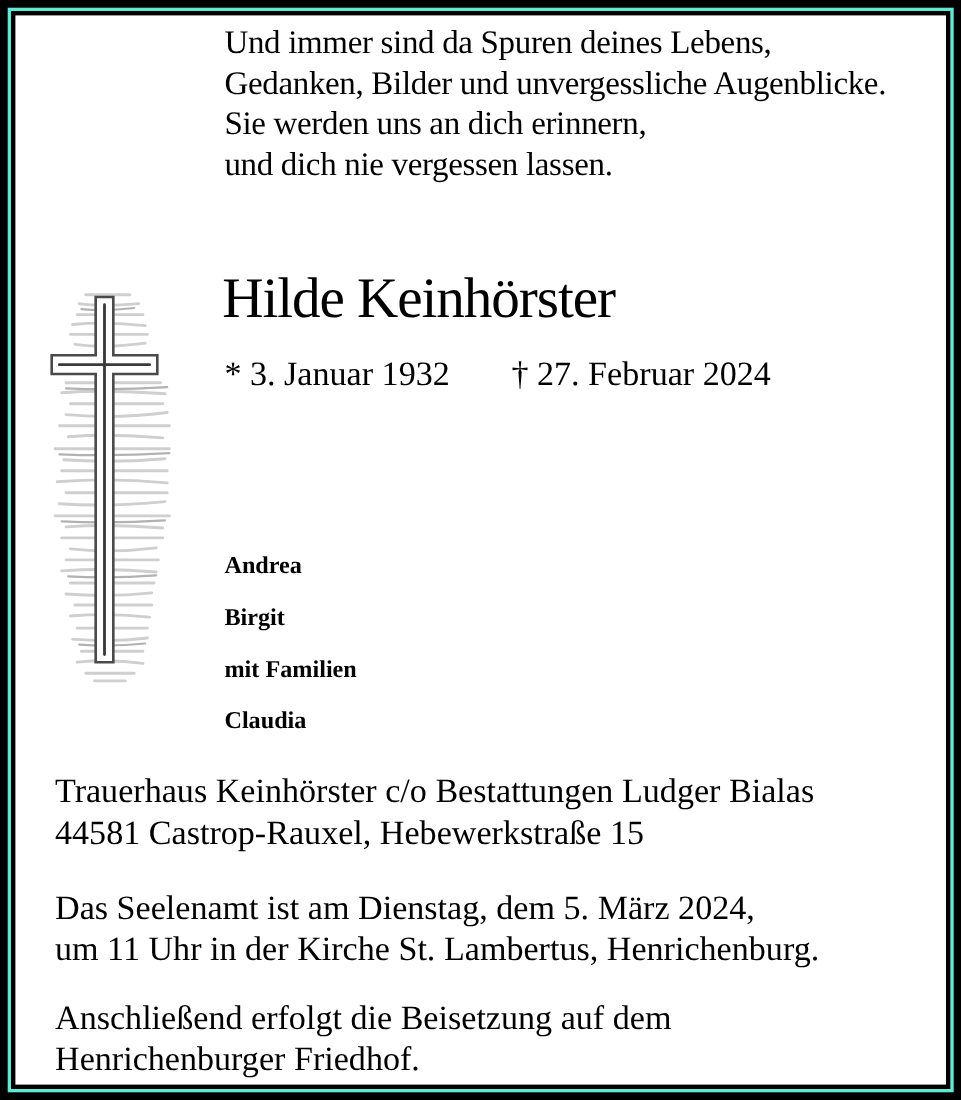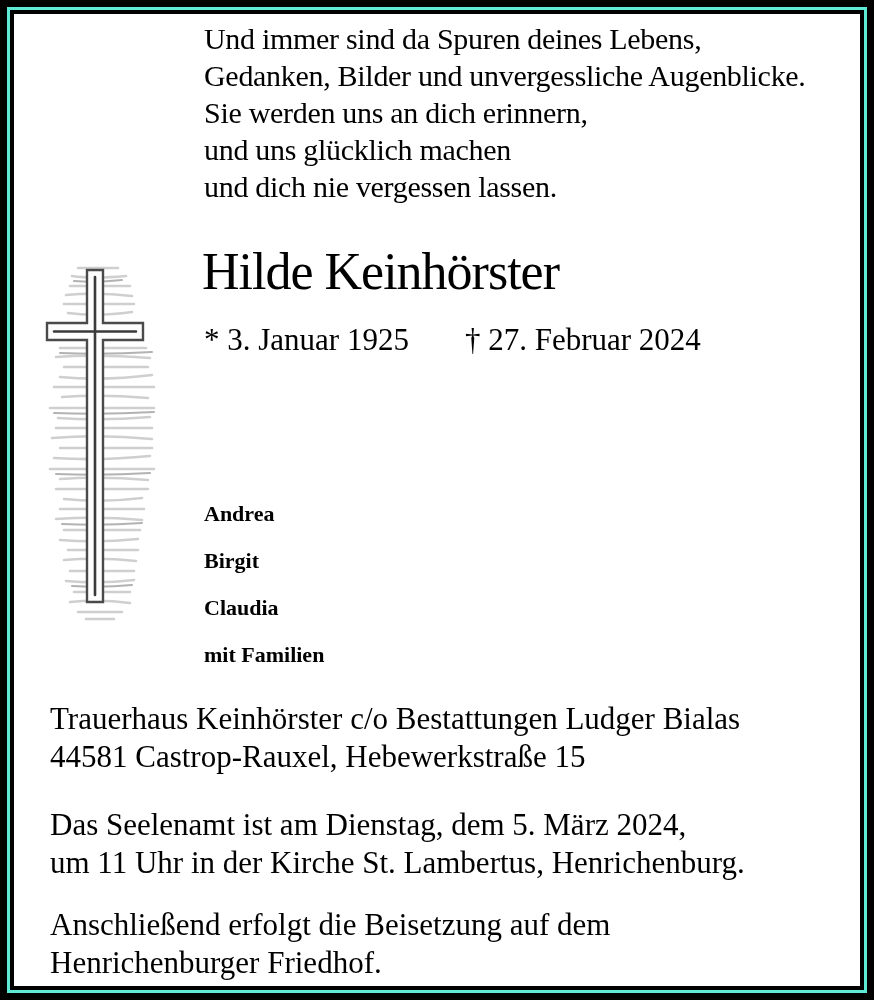--- a/index.html
+++ b/index.html
@@ -54,21 +54,20 @@
 <body>
 
 <div class="page">
   <div class="liner">
     <div class="content">
 
       <div class="abs poem">
         <div>Und immer sind da Spuren deines Lebens,</div>
         <div>Gedanken, Bilder und unvergessliche Augenblicke.</div>
         <div>Sie werden uns an dich erinnern,</div>
-        <div>und uns glücklich machen</div>
         <div>und dich nie vergessen lassen.</div>
       </div>
 
       <div class="abs cross-wrap">
         <svg width="140" height="368" viewBox="0 0 140 368" xmlns="http://www.w3.org/2000/svg">
 
           <g stroke="#cfcfcf" stroke-width="2.6" fill="none" stroke-linecap="round">
             <path d="M48 12 h40 M42 20 q20 3 54 0"></path>
             <path d="M40 30 h60 M36 39 q30 -3 66 1"></path>
             <path d="M34 48 h70 M38 57 q28 4 64 -1"></path>
@@ -98,29 +97,29 @@
 
           <path d="M57 14 H73 V67 H113 V84 H73 V346 H57 V84 H17 V67 H57 Z" fill="#fdfdfd" stroke="#4a4a4a" stroke-width="2.4" stroke-linejoin="miter"></path>
 
           <path d="M65 21 V339 M24 75.5 H106" fill="none" stroke="#3a3a3a" stroke-width="2.6" stroke-linecap="round"></path>
         </svg>
       </div>
 
       <h1 class="abs name">Hilde Keinhörster</h1>
 
       <div class="abs dates">
-        <span class="birth">* 3. Januar 1925</span><span>† 27. Februar 2024</span>
+        <span class="birth">* 3. Januar 1932</span><span>† 27. Februar 2024</span>
       </div>
 
 
       <div class="abs mourners">
         <div>Andrea</div>
         <div>Birgit</div>
+        <div>mit Familien</div>
         <div>Claudia</div>
-        <div>mit Familien</div>
       </div>
 
       <div class="abs address">
         <div>Trauerhaus Keinhörster c/o Bestattungen Ludger Bialas</div>
         <div>44581 Castrop-Rauxel, Hebewerkstraße 15</div>
       </div>
 
       <div class="abs service">
         <div>Das Seelenamt ist am Dienstag, dem 5. März 2024,</div>
         <div>um 11 Uhr in der Kirche St. Lambertus, Henrichenburg.</div>

